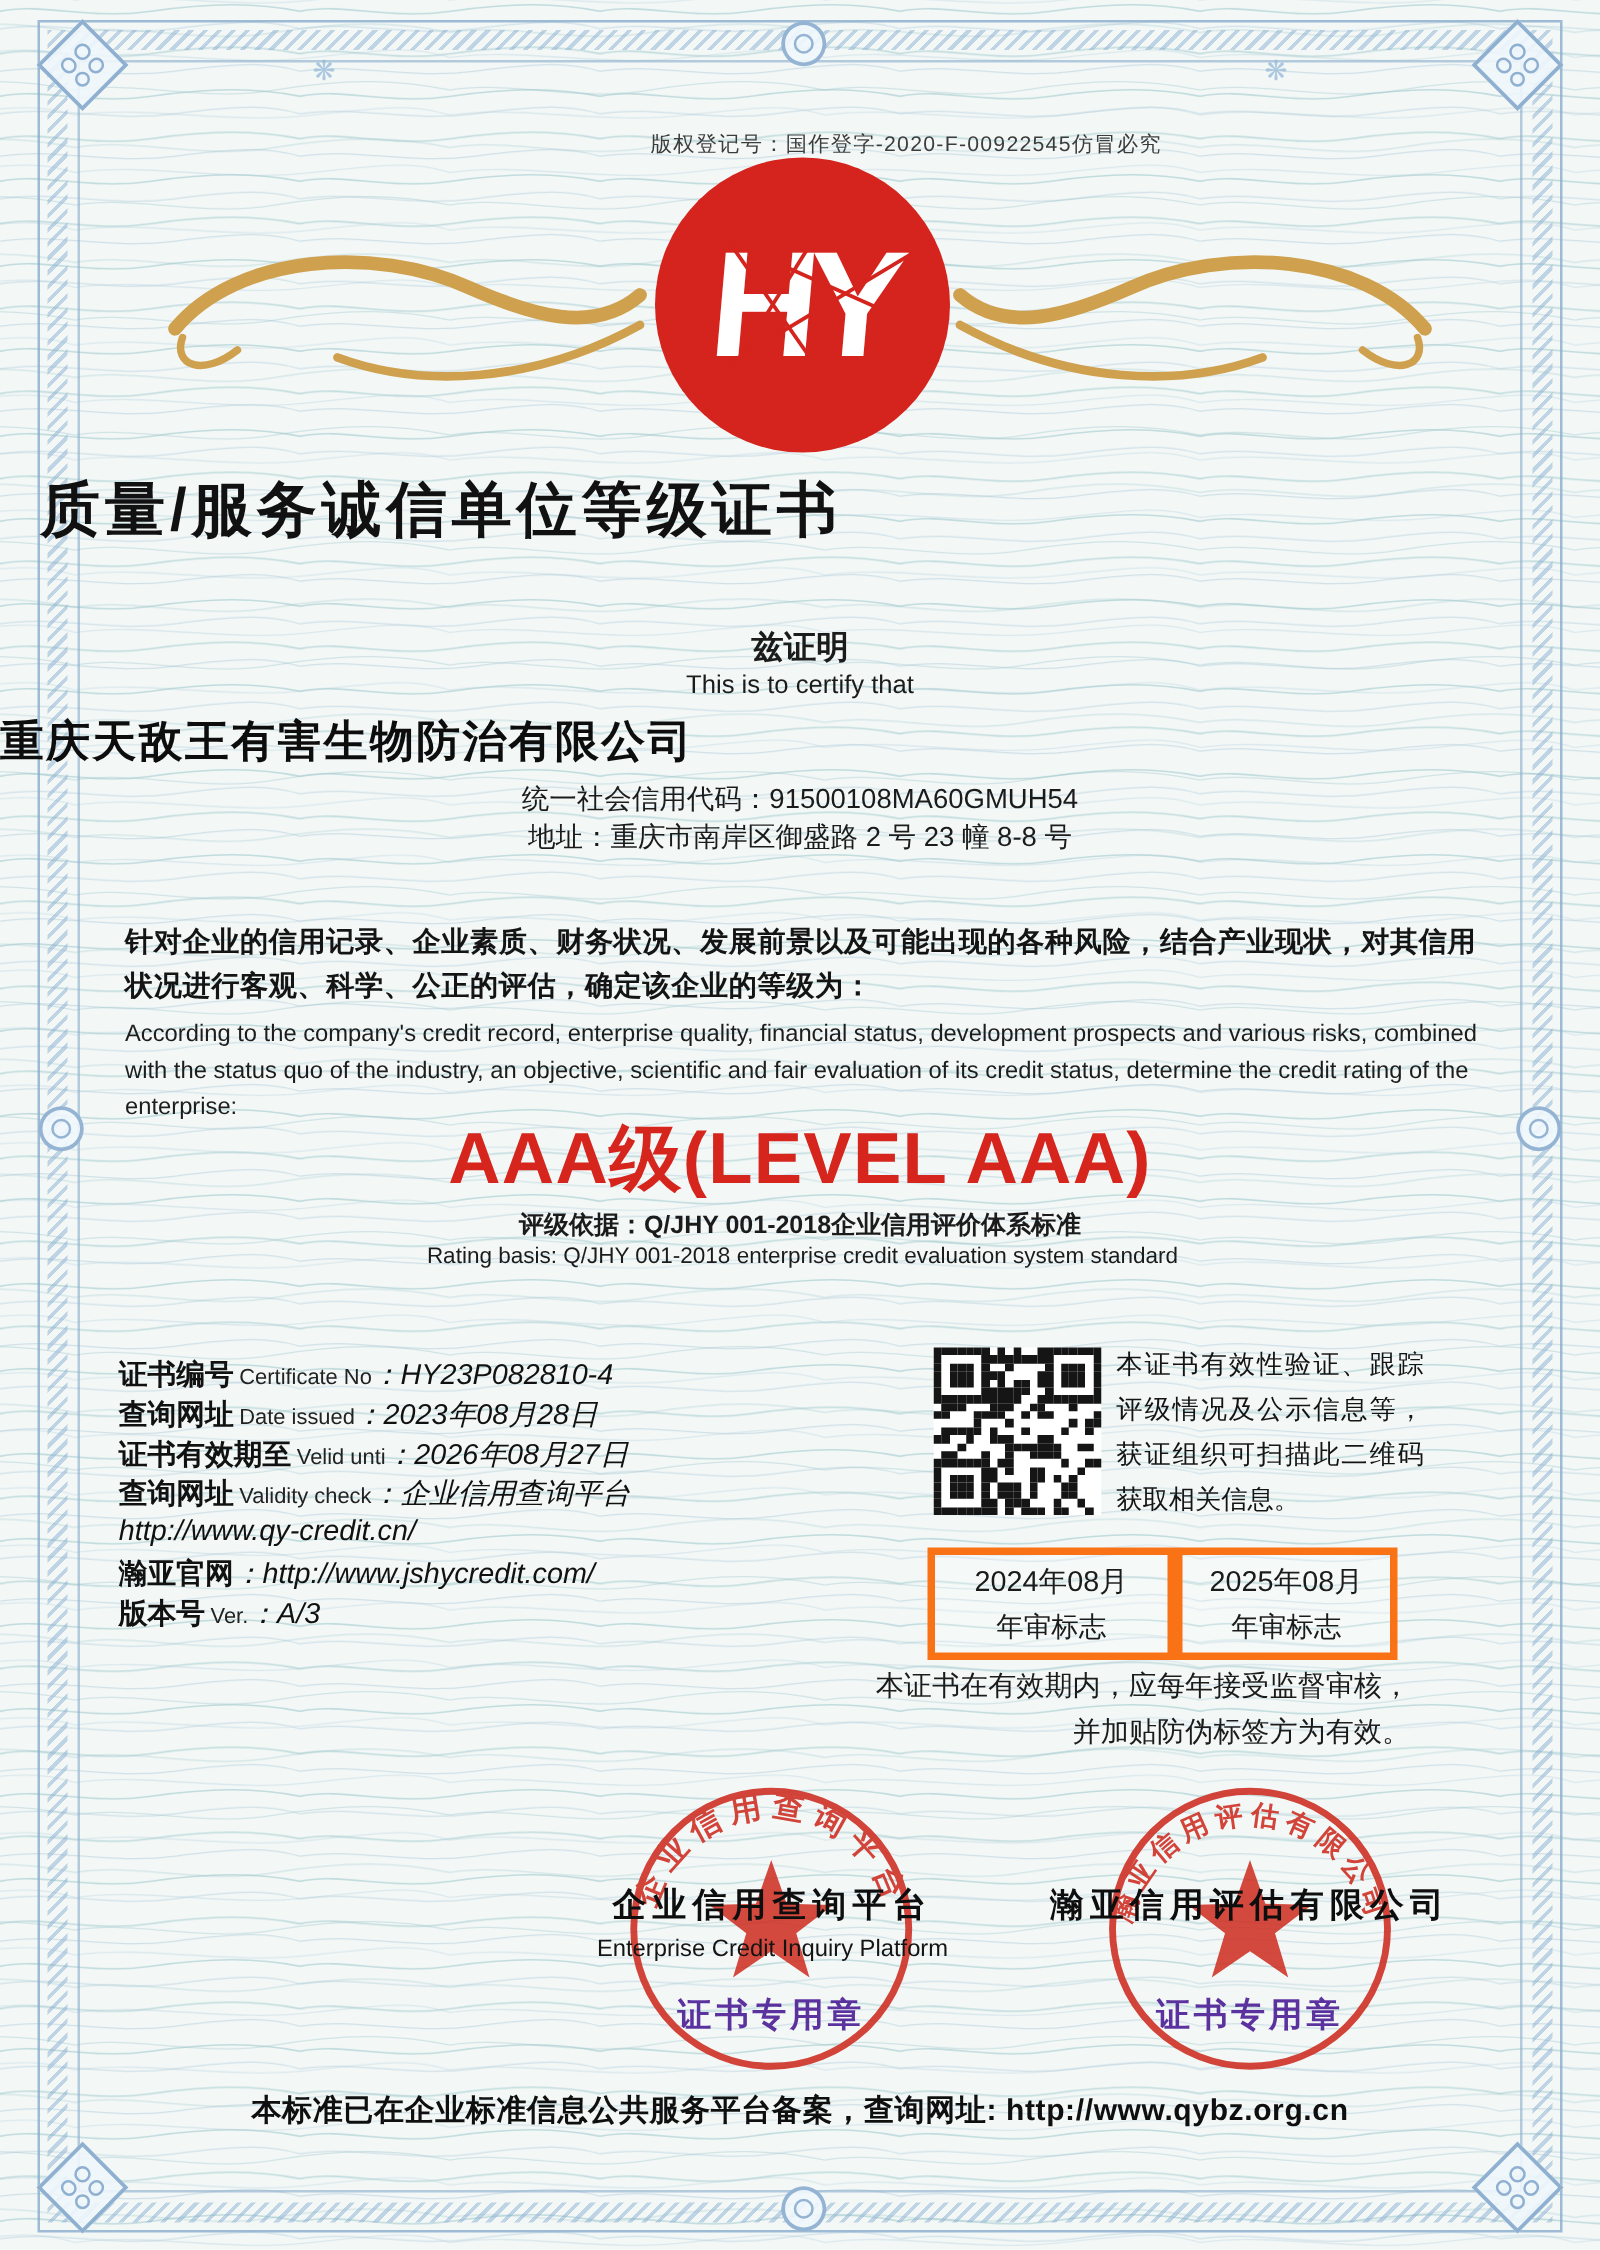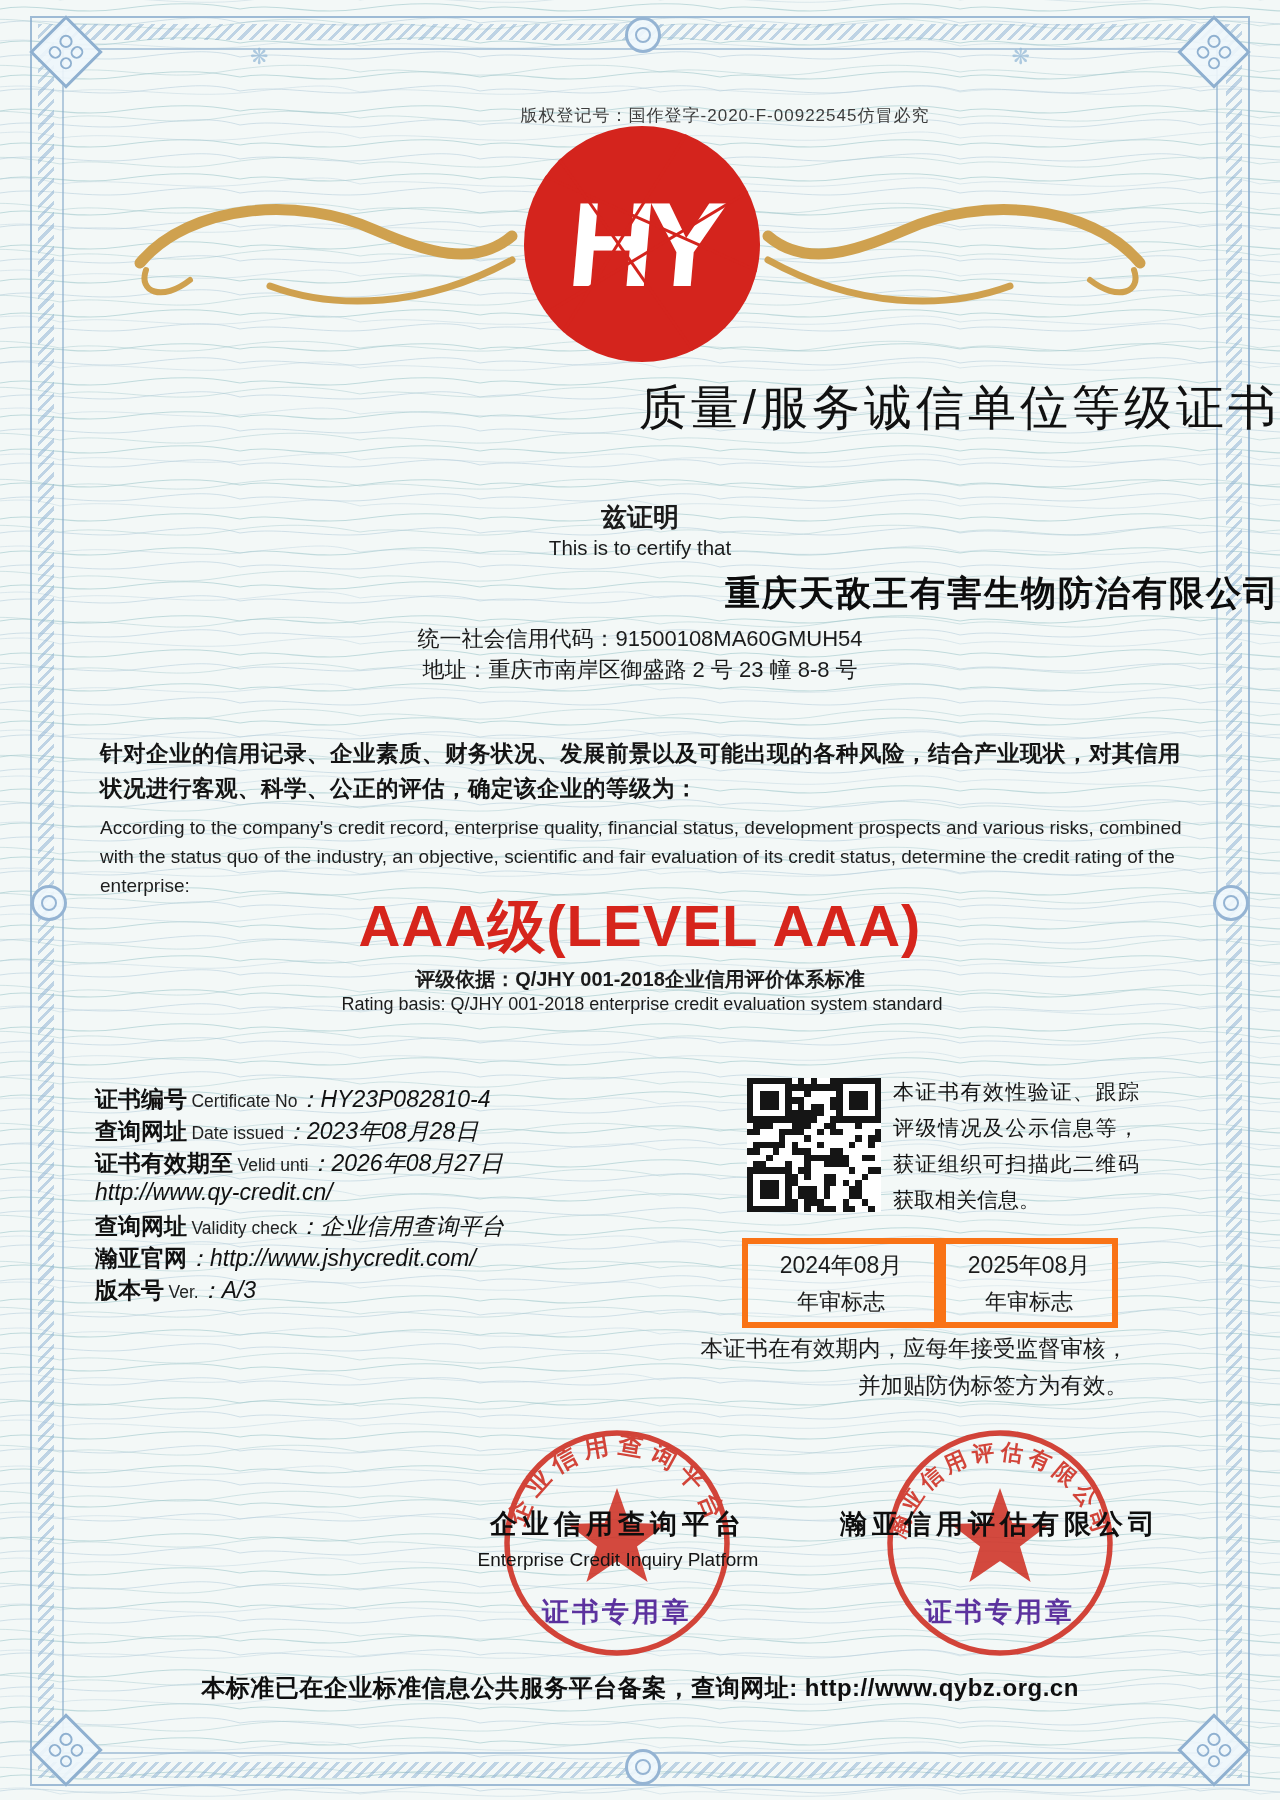--- a/index.html
+++ b/index.html
@@ -29,26 +29,26 @@
   .copyright{position:absolute;left:0;right:0;top:104px;text-align:center;text-indent:170px;
              font-size:17px;color:#3c3c3c;letter-spacing:1px;z-index:3;}
   .logo{position:absolute;left:524px;top:126px;width:236px;height:236px;border-radius:50%;
         background:#d4241d;z-index:3;display:flex;align-items:center;justify-content:center;overflow:hidden;}
   .logo-text{font-size:120px;font-weight:900;color:#fff;letter-spacing:-10px;transform:skewX(-5deg);line-height:1;}
   .crack{position:absolute;width:150%;height:3px;background:#d4241d;left:-25%;}
   .crack.k1{top:92px;transform:rotate(24deg);} .crack.k2{top:128px;transform:rotate(-31deg);}
   .crack.k3{top:150px;transform:rotate(55deg);} .crack.k4{top:78px;transform:rotate(-58deg);}
   .flourish{position:absolute;top:188px;z-index:2;}
   .fl-l{left:120px;} .fl-r{right:120px;transform:scaleX(-1);}
-  .title{position:absolute;left:0;right:0;top:376px;text-align:right;font-size:48px;font-weight:400;
-         letter-spacing:4px;color:#111;z-index:3;}
+  .title{position:absolute;left:0;right:0;top:376px;text-align:left;font-size:48px;font-weight:700;
+         letter-spacing:4px;color:#111;z-index:3;padding-left:32px;}
   .subtitle{position:absolute;left:0;right:0;top:452px;text-align:center;font-size:22px;color:#161616;z-index:3;}
   .certify-zh{position:absolute;left:0;right:0;top:500px;text-align:center;font-size:26px;font-weight:600;z-index:3;}
   .certify-en{position:absolute;left:0;right:0;top:536px;text-align:center;font-size:20.5px;z-index:3;}
-  .company{position:absolute;left:0;right:0;top:570px;text-align:right;font-size:35px;font-weight:900;
+  .company{position:absolute;left:0;right:0;top:570px;text-align:left;font-size:35px;font-weight:900;
            letter-spacing:2px;color:#0d0d0d;z-index:3;}
   .code-line{position:absolute;left:0;right:0;top:624px;text-align:center;font-size:22px;font-weight:500;z-index:3;}
   .addr-line{position:absolute;left:0;right:0;top:655px;text-align:center;font-size:22px;font-weight:500;z-index:3;}
   
   .para{position:absolute;left:100px;right:94px;top:736px;z-index:3;}
   .para-zh{font-size:22.5px;font-weight:700;line-height:35px;letter-spacing:.5px;color:#141414;}
   .para-en{margin-top:7px;font-size:19px;line-height:29px;color:#1d1d1d;}
   .aaa{position:absolute;left:0;right:0;top:888px;text-align:center;font-size:58px;font-weight:900;
        color:#d6251c;letter-spacing:1px;z-index:3;}
   .basis-zh{position:absolute;left:0;right:0;top:966px;text-align:center;font-size:20px;font-weight:600;z-index:3;}
@@ -198,25 +198,25 @@
     </div>
     <div class="d-line">
       <span class="d-zh">查询网址</span>
       <span class="d-en">Date issued</span><span class="d-val">：2023年08月28日</span>
     </div>
     <div class="d-line">
       <span class="d-zh">证书有效期至</span>
       <span class="d-en">Velid unti</span><span class="d-val">：2026年08月27日</span>
     </div>
     <div class="d-line">
-      <span class="d-val">http://www.qy-credit.cn/</span>
-    </div>
-    <div class="d-line">
       <span class="d-zh">查询网址</span>
       <span class="d-en">Validity check</span><span class="d-val">：企业信用查询平台</span>
+    </div>
+    <div class="d-line">
+      <span class="d-val">http://www.qy-credit.cn/</span>
     </div>
     <div class="d-line">
       <span class="d-zh">瀚亚官网</span><span class="d-val">：http://www.jshycredit.com/</span>
     </div>
     <div class="d-line">
       <span class="d-zh">版本号</span>
       <span class="d-en">Ver.</span><span class="d-val">：A/3</span>
     </div>
   </div>
 

